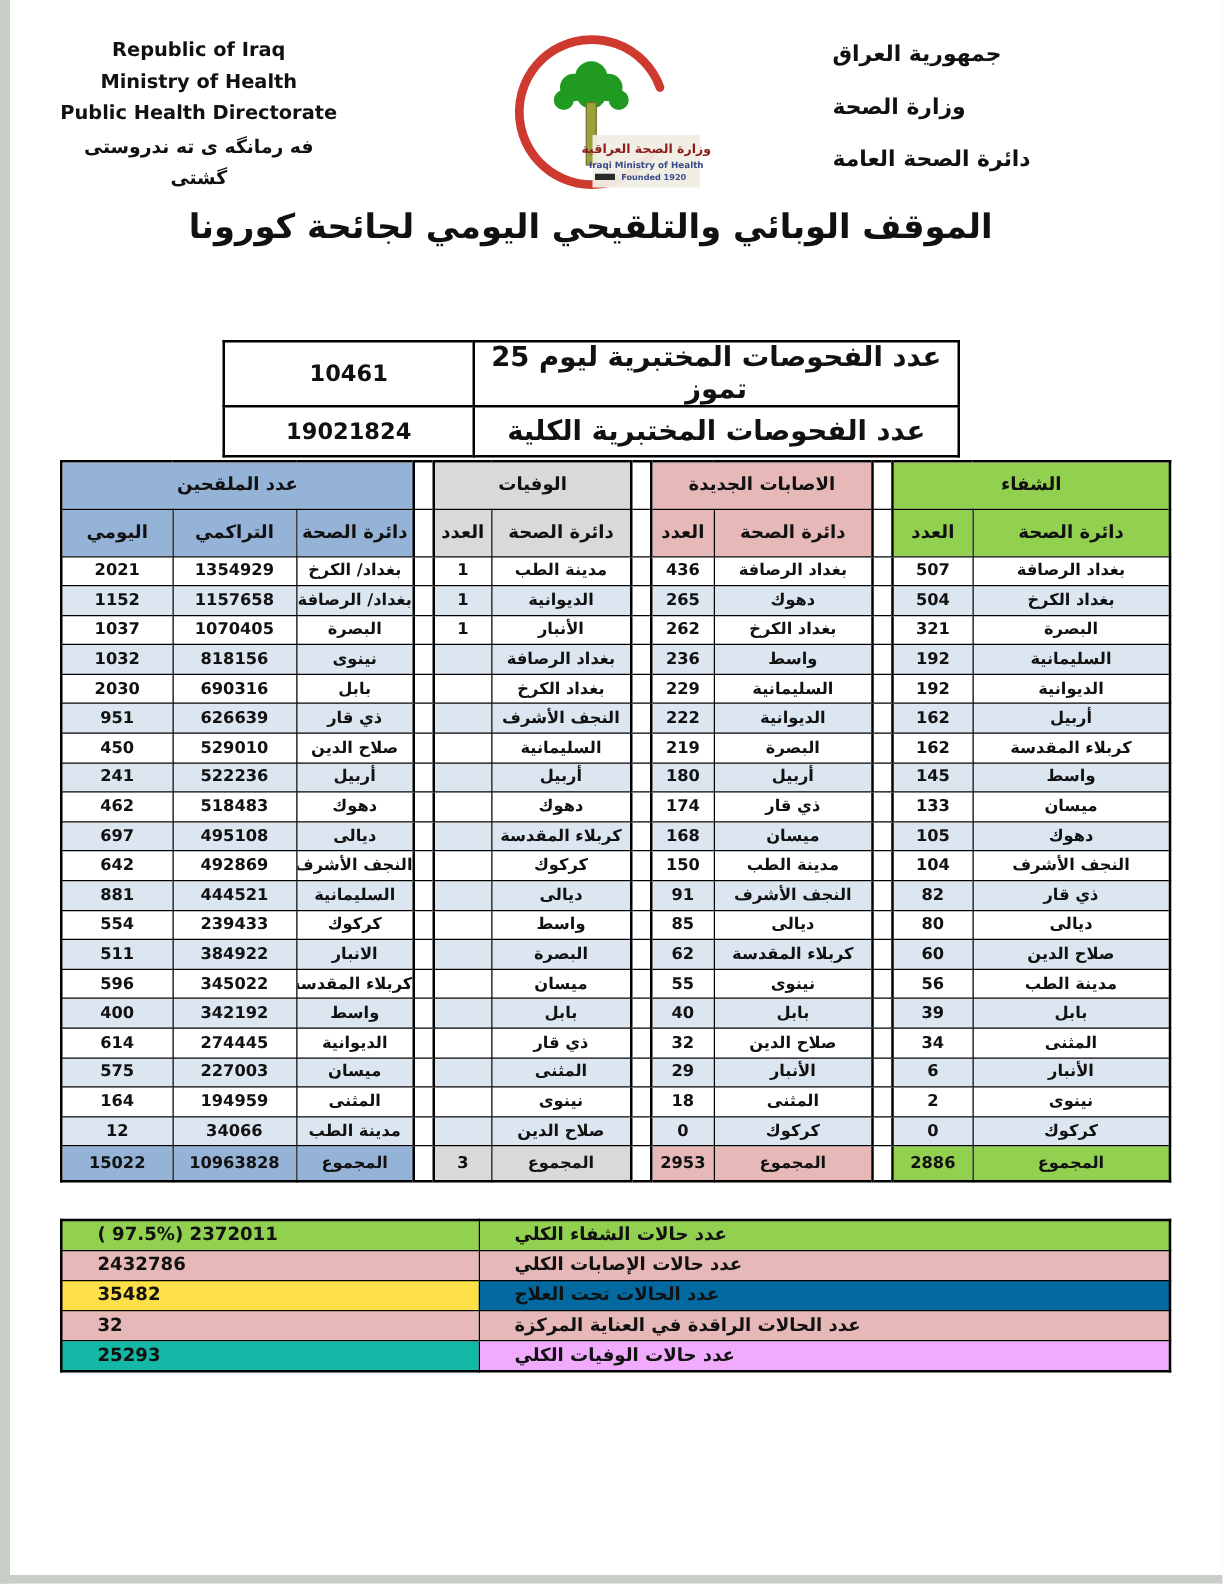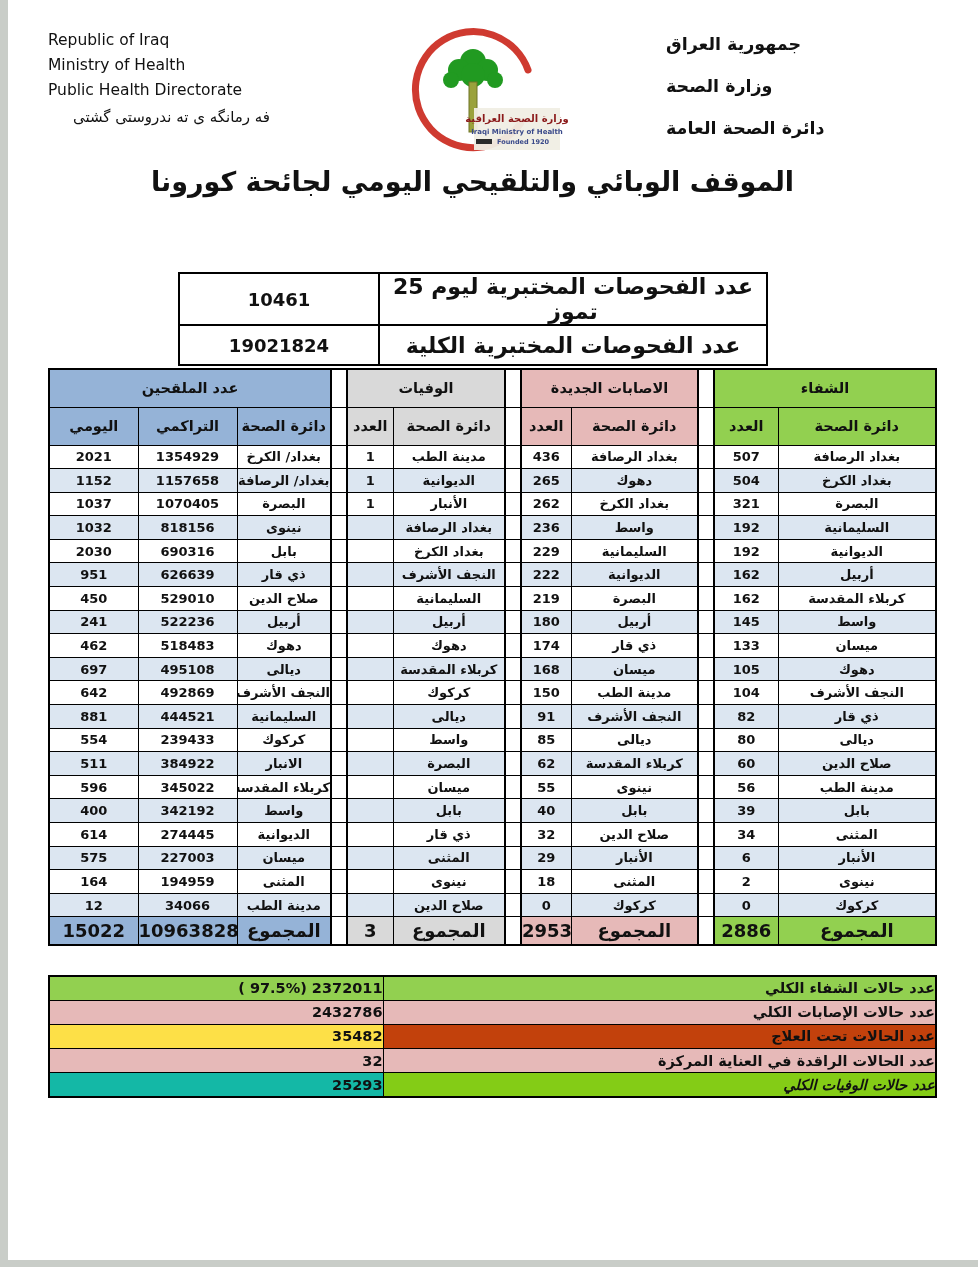--- a/index.html
+++ b/index.html
@@ -2,21 +2,21 @@
 <html lang="ar" style="--rec: #92d050; --inf: #e6b9b8; --death: #d9d9d9; --vac: #95b3d7; --alt: #dce6f1;"><head>
 <meta charset="utf-8">
 <style>
   * { margin:0; padding:0; box-sizing:border-box; }
   body { background:#e8e8e8; font-family:"DejaVu Sans","Liberation Sans",sans-serif; }
   .page { position:relative; width:978px; height:1267px; background:#fff; margin:0 auto; overflow:hidden; color:#111; }
   .edge-left { position:absolute; left:0; top:0; width:8px; height:100%; }
   .edge-bottom { position:absolute; left:0; bottom:0; width:100%; height:7px; }
 
   
-  .hdr-en { position:absolute; top:28px; left:48px; width:222px; font-weight:normal; font-size:15.5px; line-height:1.62; direction:ltr; }
+  .hdr-en { position:absolute; top:28px; left:48px; width:222px; text-align:center; font-weight:bold; font-size:15.5px; line-height:1.62; direction:ltr; }
   .hdr-en .ku { font-size:15px; direction:rtl; margin-top:2px; }
   .hdr-ar { position:absolute; top:34px; right:72px; width:240px; text-align:left; font-weight:bold; font-size:17.5px; direction:rtl; }
   .hdr-ar div { margin-bottom:22px; }
   .logo { position:absolute; top:20px; left:368px; width:225px; height:142px; }
 
   
   .title { position:absolute; top:166px; left:0; width:945px; text-align:center; font-weight:bold; direction:rtl; }
   .title .t1 { font-size:27px; margin-bottom:5px; }
   .title .t2 { font-size:26px; }
 
@@ -33,25 +33,25 @@
   .main tbody td { height:23.6px; font-size:13px; }
   .main td.num { direction:ltr; }
   .main .gap { background:#fff; border-left-width:2px; border-right-width:2px; }
   .main { border:2px solid #000; }
   .rec-bg   { background:var(--rec); }
   .inf-bg   { background:var(--inf); }
   .death-bg { background:var(--death); }
   .vac-bg   { background:var(--vac); }
   .main tbody tr.alt td { background:var(--alt); }
   .main tbody tr.alt td.gap { background:#fff; }
-  .main tbody tr.total-row td { height:28px; font-size:18px; }
+  .main tbody tr.total-row td { height:28px; font-size:13px; }
 
   
   .summary { position:absolute; top:975px; left:48px; width:887px; border-collapse:collapse; direction:rtl; table-layout:fixed; border:2px solid #000; }
-  .summary td { border:1px solid #000; height:24.2px; text-align:right; vertical-align:middle; font-weight:bold; font-size:14.5px; }
+  .summary td { border:1px solid #000; height:24.2px; text-align:left; vertical-align:middle; font-weight:bold; font-size:14.5px;padding-left:28px; }
   .summary td.val { direction:ltr; }
 </style>
 </head>
 <body>
 
 <div class="page">
   <div class="edge-left" style="background: rgb(201, 205, 200);"></div>
   <div class="edge-bottom" style="background: rgb(201, 205, 200);"></div>
 
   <div class="hdr-en">
@@ -456,26 +456,26 @@
     <tbody>
         <tr>
           <td class="lbl" style="background: rgb(146, 208, 80);">عدد حالات الشفاء الكلي</td>
           <td class="val" style="background: rgb(146, 208, 80);">( 97.5%)  2372011</td>
         </tr>
         <tr>
           <td class="lbl" style="background: rgb(230, 185, 184);">عدد حالات الإصابات الكلي</td>
           <td class="val" style="background: rgb(230, 185, 184);">2432786</td>
         </tr>
         <tr>
-          <td class="lbl" style="background: #c2410c;">عدد الحالات تحت العلاج</td>
+          <td class="lbl" style="background: #0369a1;">عدد الحالات تحت العلاج</td>
           <td class="val" style="background: #fde047;">35482</td>
         </tr>
         <tr>
           <td class="lbl" style="background: rgb(230, 185, 184);">عدد الحالات الراقدة في العناية المركزة</td>
           <td class="val" style="background: rgb(230, 185, 184);">32</td>
         </tr>
         <tr>
-          <td class="lbl" style="background: #84cc16; font-style: italic;">عدد حالات الوفيات الكلي</td>
+          <td class="lbl" style="background: #f0abfc;">عدد حالات الوفيات الكلي</td>
           <td class="val" style="background: #14b8a6;">25293</td>
         </tr>
       </tbody>
   </table>
 </div>
 
 </body></html>

